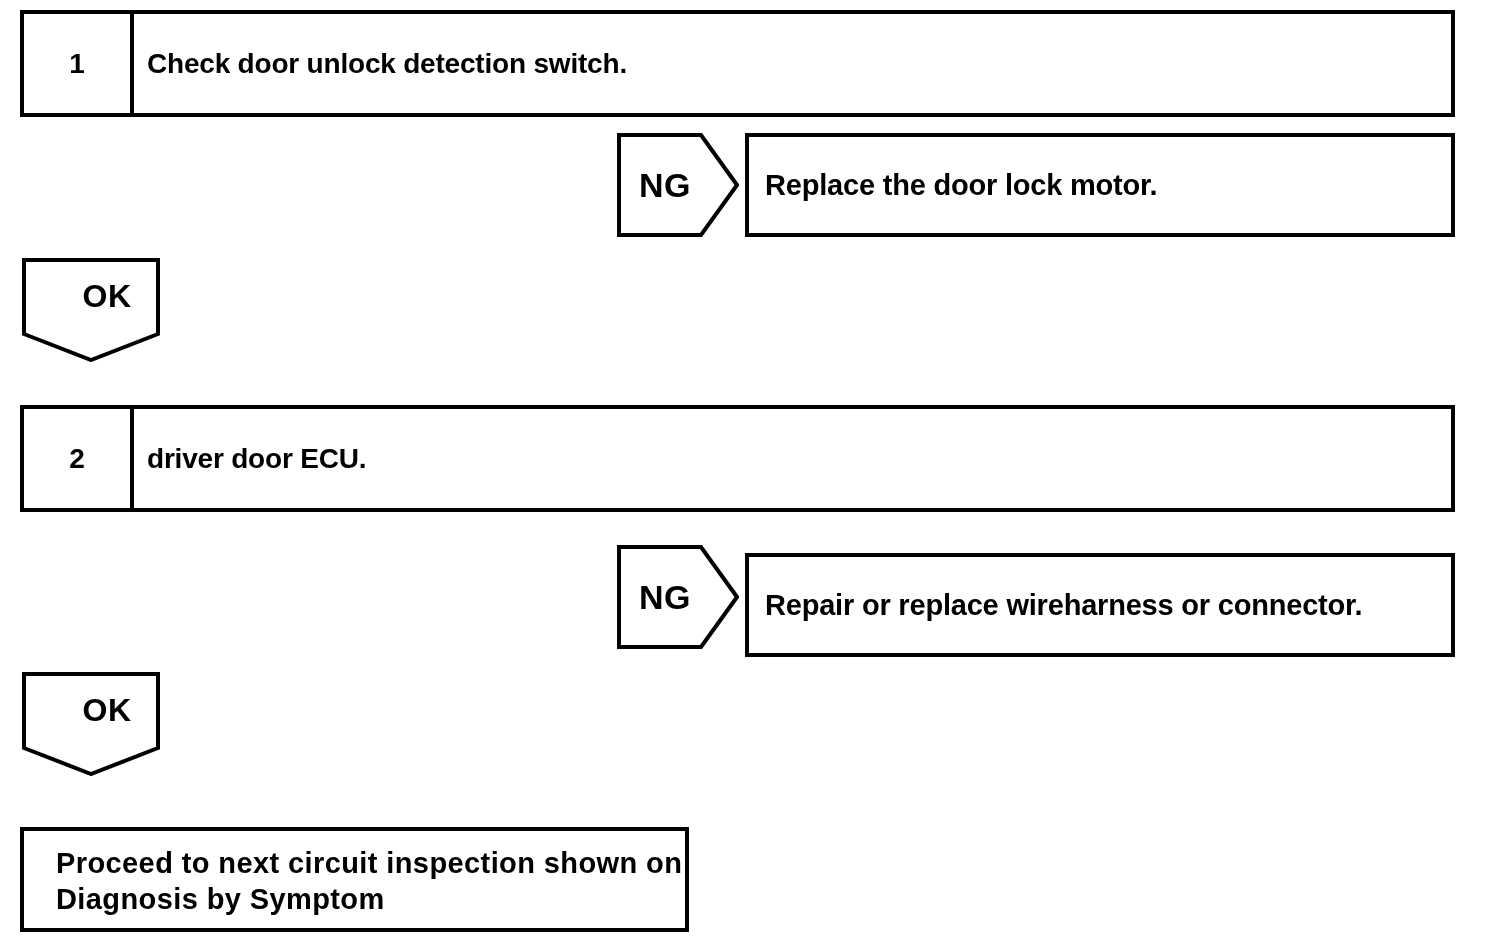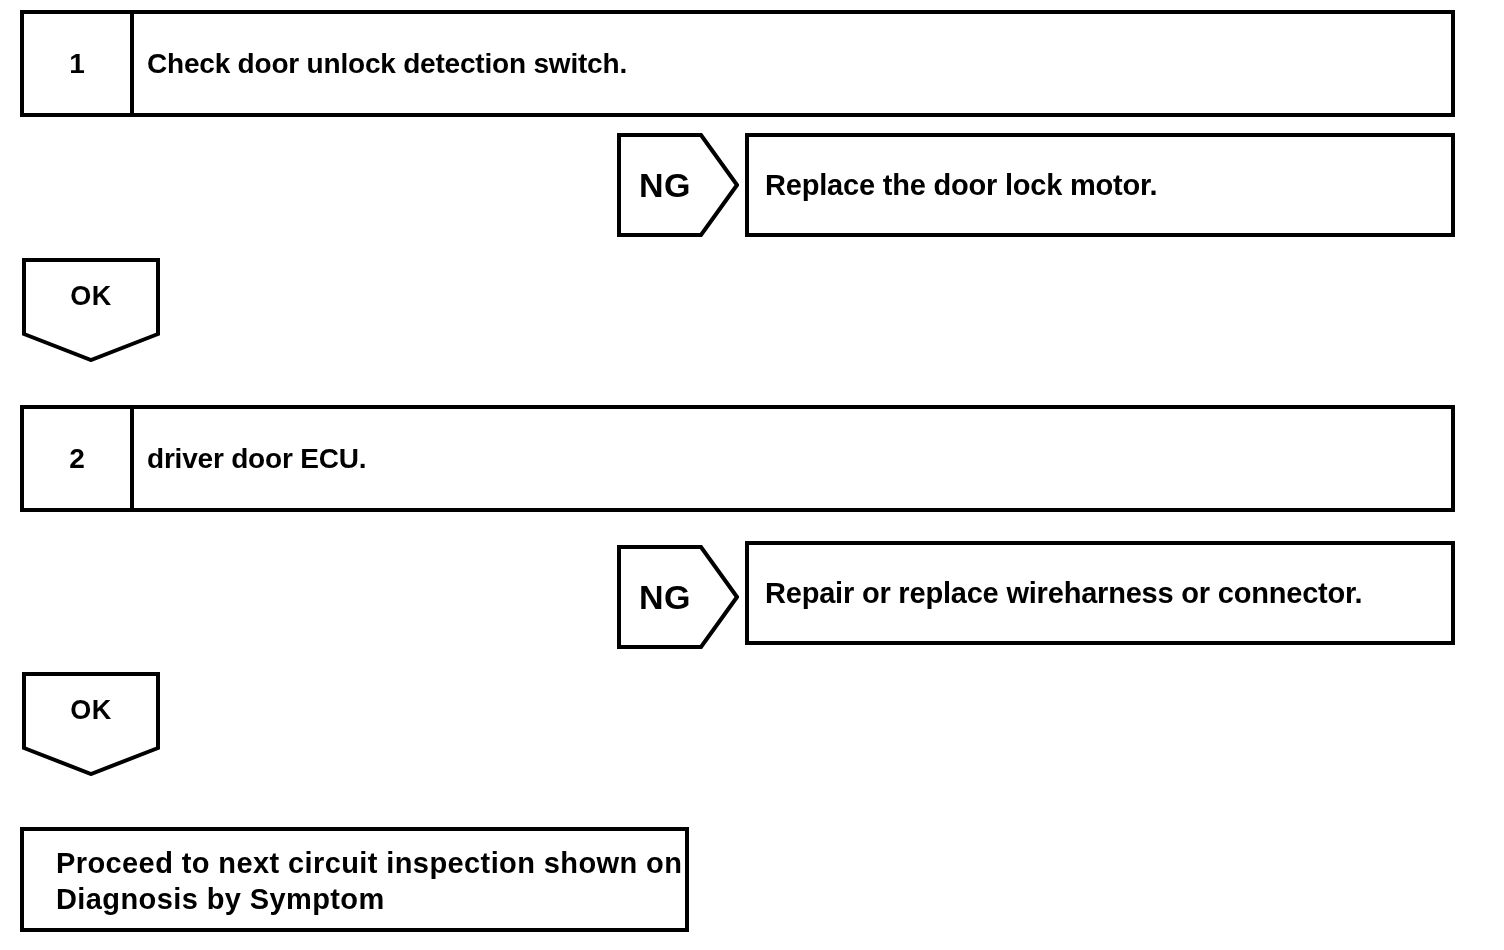--- a/index.html
+++ b/index.html
@@ -115,22 +115,23 @@
   .ok-arrow .label {
     position: absolute;
     left: 0;
     top: 0;
     width: 100%;
     height: 76px;
     display: flex;
     align-items: center;
     justify-content: center;
     font-weight: bold;
-    font-size: 27px;
+    font-size: 32px;
     letter-spacing: 0.5px;
+    padding-left: 16px;
   }
 </style>
 </head>
 <body>
 
 <div class="canvas">
 
   <div class="step-box" style="left:20px; top:10px; width:1435px; height:107px;">
     <div class="step-num">1</div>
     <div class="step-text">
@@ -169,21 +170,21 @@
     </div>
   </div>
 
   <div class="ng-arrow" style="left:617px; top:545px; width:122px; height:104px;">
     <svg width="122" height="104" viewBox="0 0 122 104" aria-hidden="true">
       <path d="M2,2 L84,2 L120,52 L84,102 L2,102 Z" fill="#ffffff" stroke="#000000" stroke-width="4" stroke-linejoin="miter"></path>
     </svg>
     <div class="label">NG</div>
   </div>
 
-  <div class="result-box" style="left:745px; top:541px; width:710px; height:104px;">
+  <div class="result-box" style="left:745px; top:553px; width:710px; height:104px;">
     <div class="lines">
       <div>Repair or replace wireharness or connector.</div>
     </div>
   </div>
 
   <div class="ok-arrow" style="left:22px; top:672px; width:138px; height:104px;">
     <svg width="138" height="104" viewBox="0 0 138 104" aria-hidden="true">
       <path d="M2,2 L136,2 L136,76 L69,102 L2,76 Z" fill="#ffffff" stroke="#000000" stroke-width="4" stroke-linejoin="miter"></path>
     </svg>
     <div class="label">OK</div>

